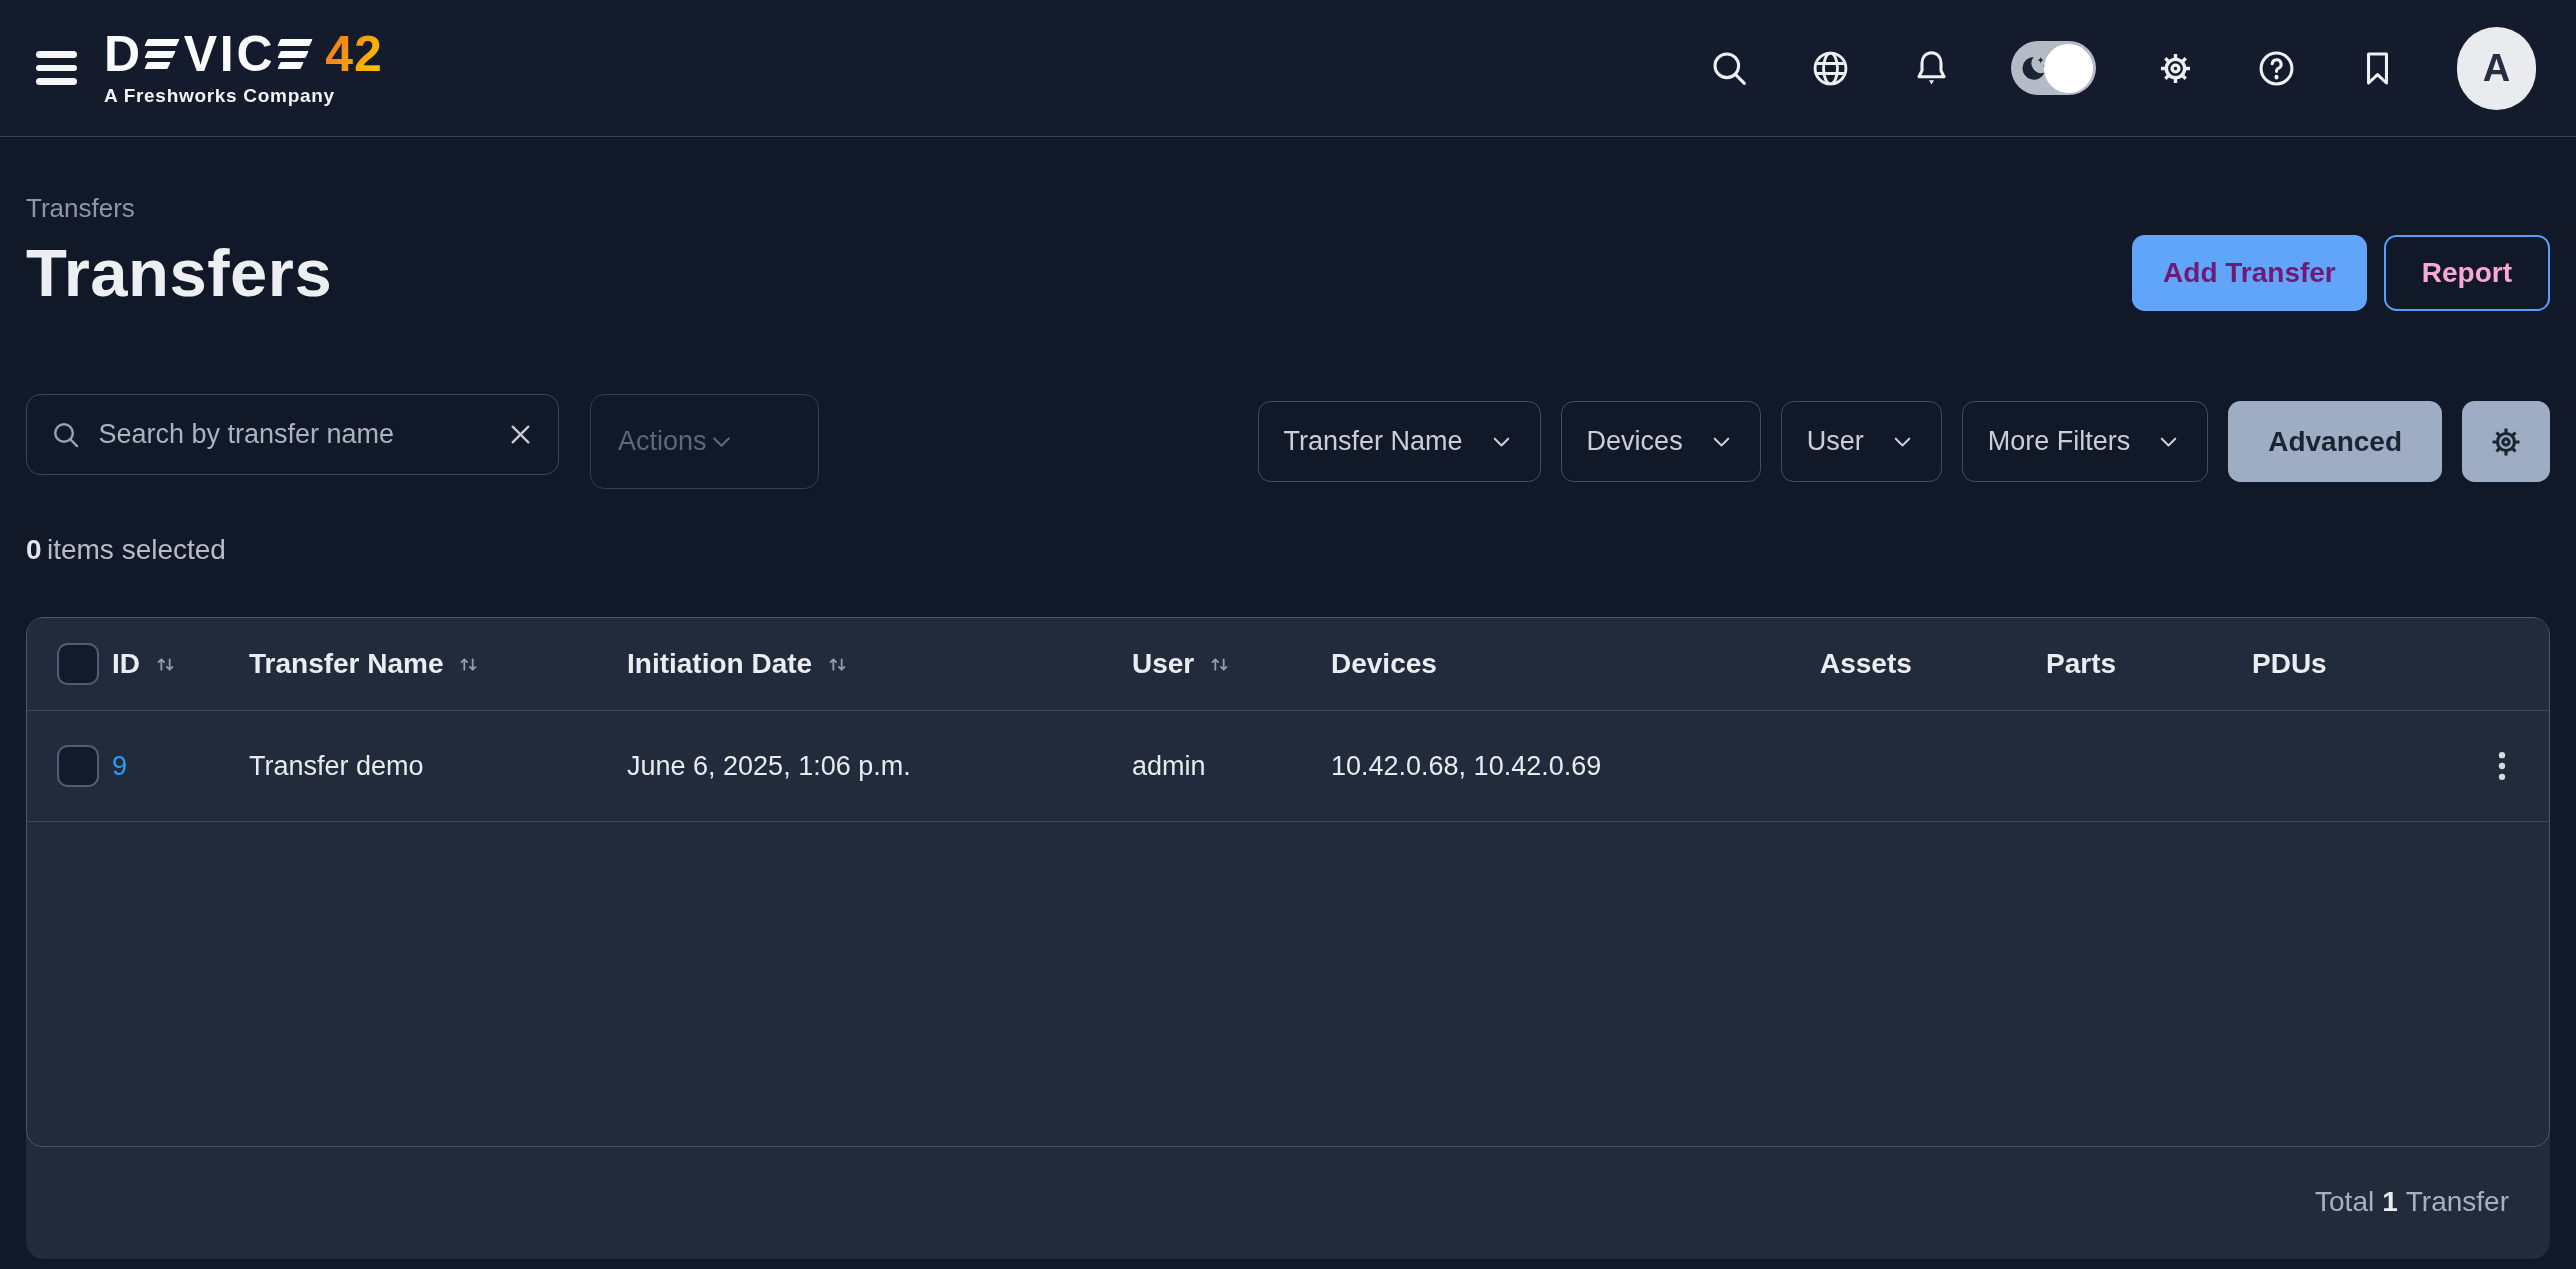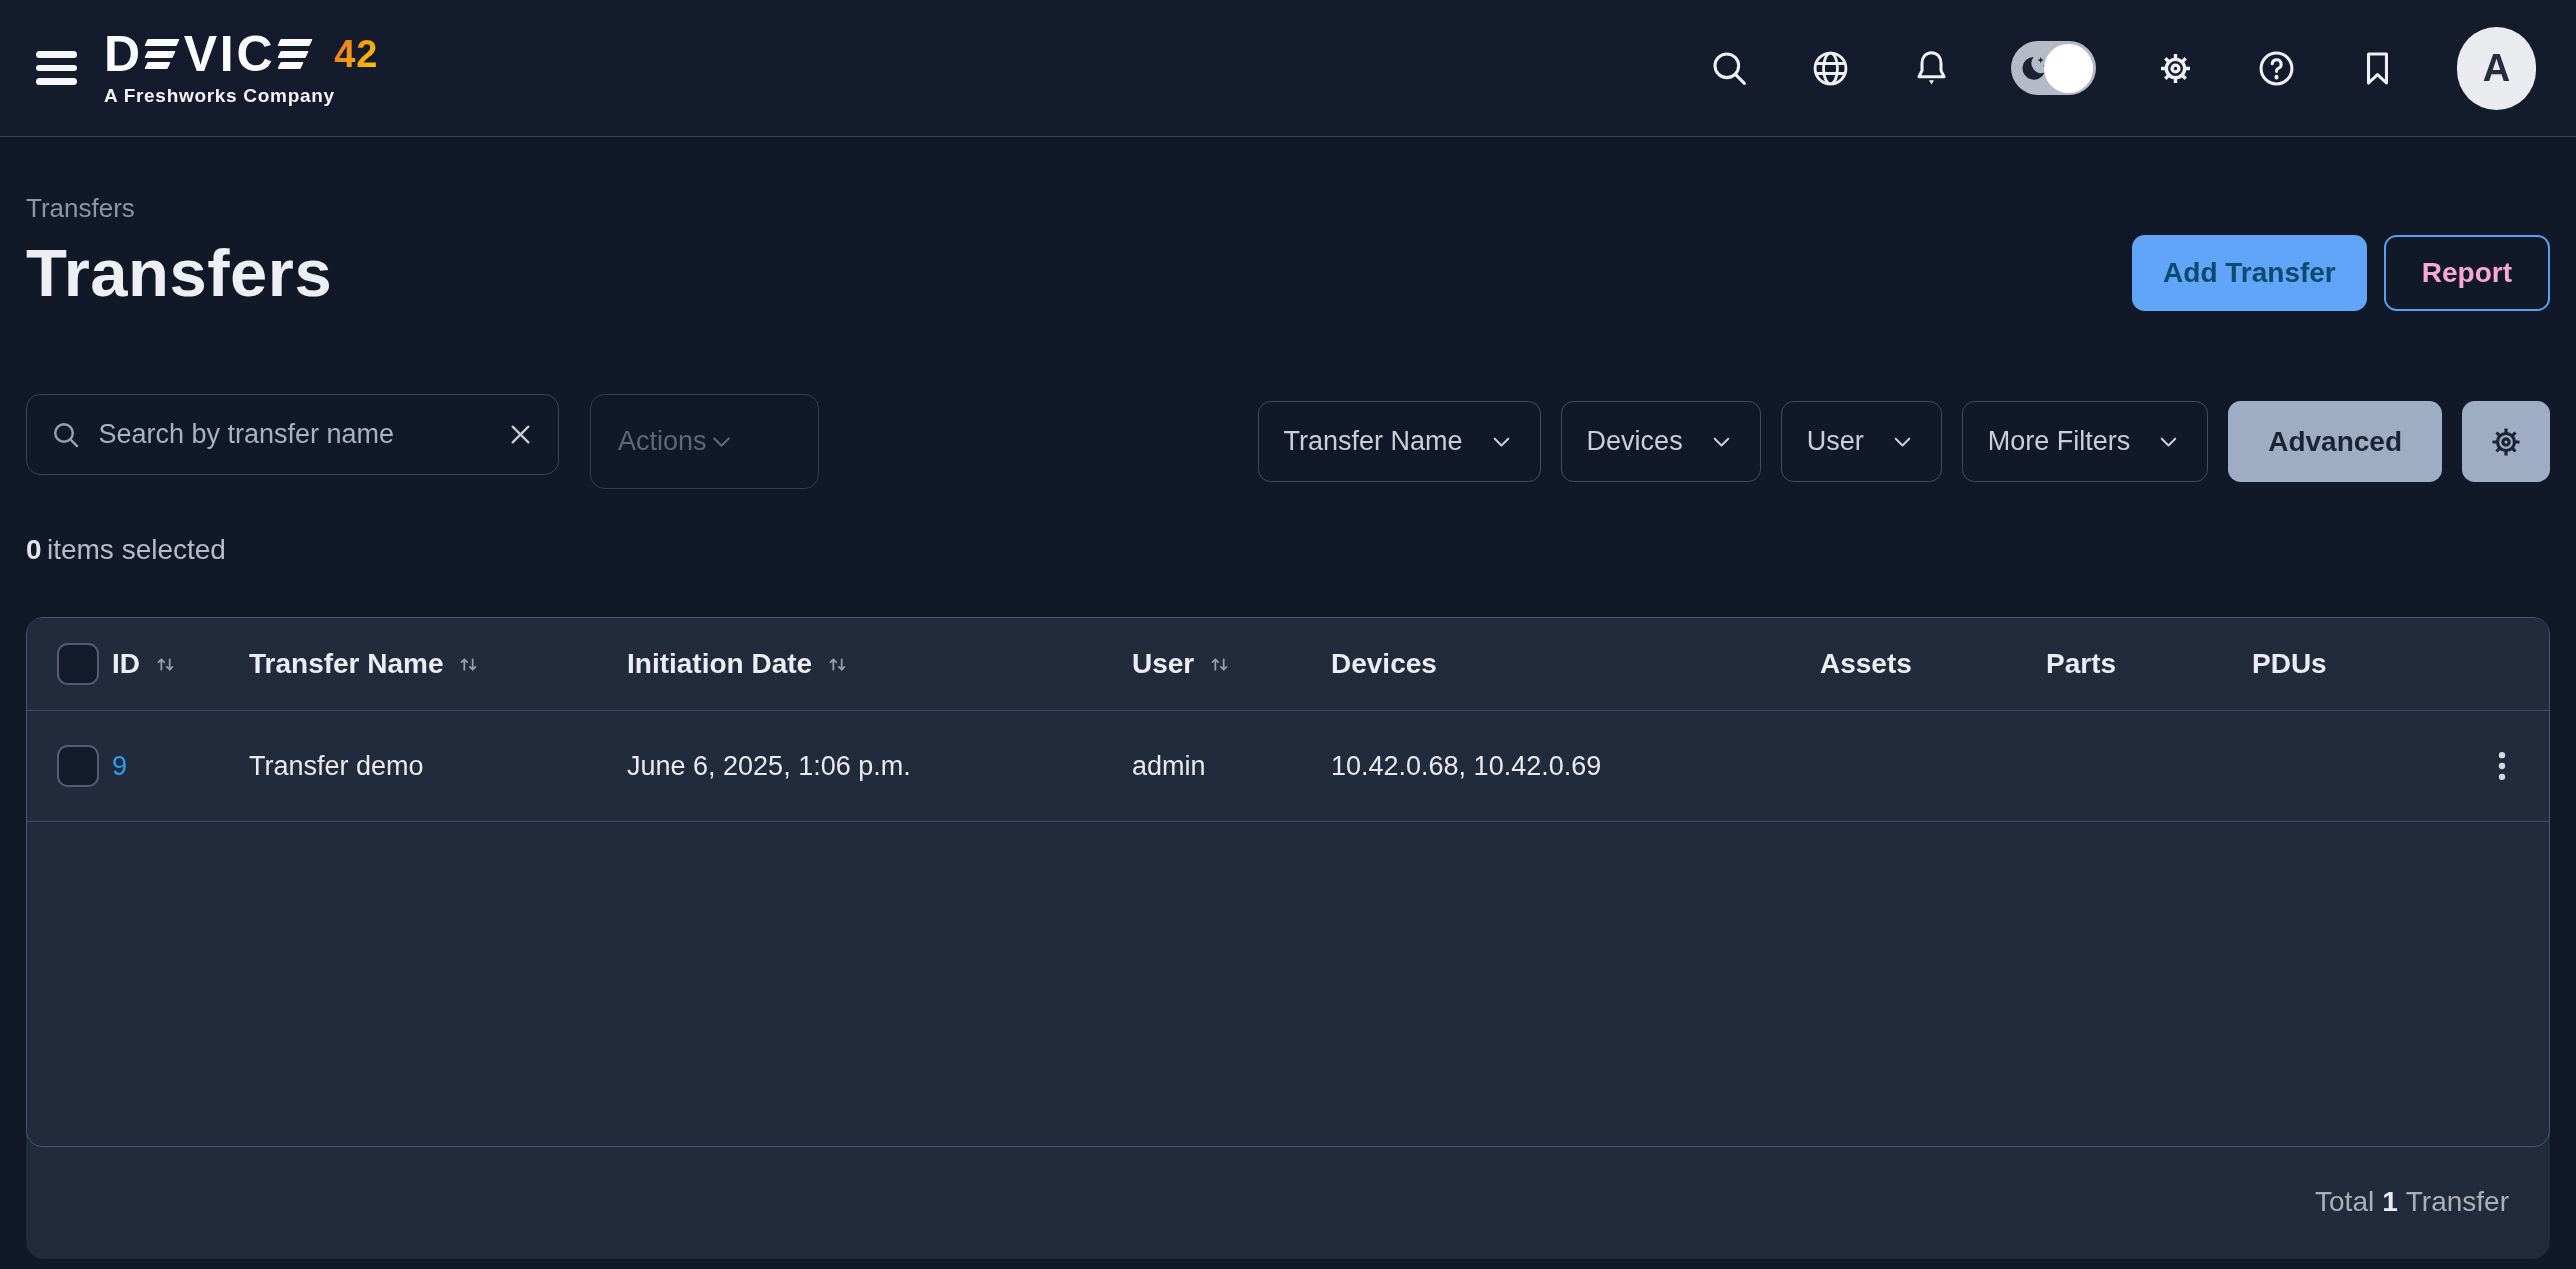--- a/index.html
+++ b/index.html
@@ -21,21 +21,21 @@
   .hamburger span { display:block; height:6.3px; width:41px; background:#f4f6f8; border-radius:3.6px; }
   .logo { margin-left:27px; display:flex; flex-direction:column; }
   .logo-row { display:flex; align-items:center; }
   .logo-letter { font-size:50px; font-weight:bold; color:#fbfcfd; letter-spacing:2.7px; line-height:1; }
   .logo-e { display:flex; flex-direction:column; gap:4.5px; margin:0 5.4px 0 3.6px; }
   .logo-e i { display:block; height:7.2px; background:#fbfcfd; transform:skewX(-24deg); border-radius:0.9px; }
   .logo-e i:nth-child(1){ width:32px; }
   .logo-e i:nth-child(2){ width:28px; }
   .logo-e i:nth-child(3){ width:23.4px; }
   .logo-42 {
-    font-size:38px; font-weight:bold; line-height:1; letter-spacing:0.9px; margin-left:18px;
+    font-size:50px; font-weight:bold; line-height:1; letter-spacing:0.9px; margin-left:9px;
     background:linear-gradient(120deg,#f07d1e 15%,#fdbd00 85%);
     -webkit-background-clip:text; background-clip:text; color:transparent;
   }
   .logo-sub { margin-top:5.4px; font-size:19px; font-weight:bold; color:#f2f4f7; letter-spacing:0.7px; }
   .nav-spacer { flex:1; }
   .nav-icons { display:flex; align-items:center; gap:58px; }
   .nav-icon-btn { background:none; border:none; color:#eef1f4; cursor:pointer; }
   .nav-icon-btn svg { width:43px; height:43px; }
   .theme-toggle {
     width:85px; height:54px; border-radius:27px; background:#b5bbc6; border:none;
@@ -52,21 +52,21 @@
   }
 
   
   .main { padding:0 26px; }
   .breadcrumb { margin-top:56px; font-size:26px; color:#8d97a9; }
   .title-row { margin-top:5.4px; height:87px; display:flex; align-items:center; justify-content:space-between; }
   .page-title { font-size:67px; font-weight:bold; color:#edeff3; letter-spacing:0.5px; }
   .title-buttons { display:flex; gap:17px; }
   .btn-primary {
     height:76px; padding:0 31px; border:none; border-radius:12.6px; background:#61a5fa;
-    color:#0c4a6e; font-size:28px; font-weight:bold; cursor:pointer; font-family:inherit;
+    color:#701a75; font-size:28px; font-weight:bold; cursor:pointer; font-family:inherit;
   }
   .btn-outline {
     height:76px; padding:0 36px; border:2.7px solid #5c9ef6; border-radius:12.6px; background:transparent;
     color:#f9a8d4; font-size:28px; font-weight:bold; cursor:pointer; font-family:inherit;
   }
 
   
   .toolbar { margin-top:78px; display:flex; justify-content:space-between; align-items:center; }
   .toolbar-left { display:flex; gap:31px; }
   .search-box {

